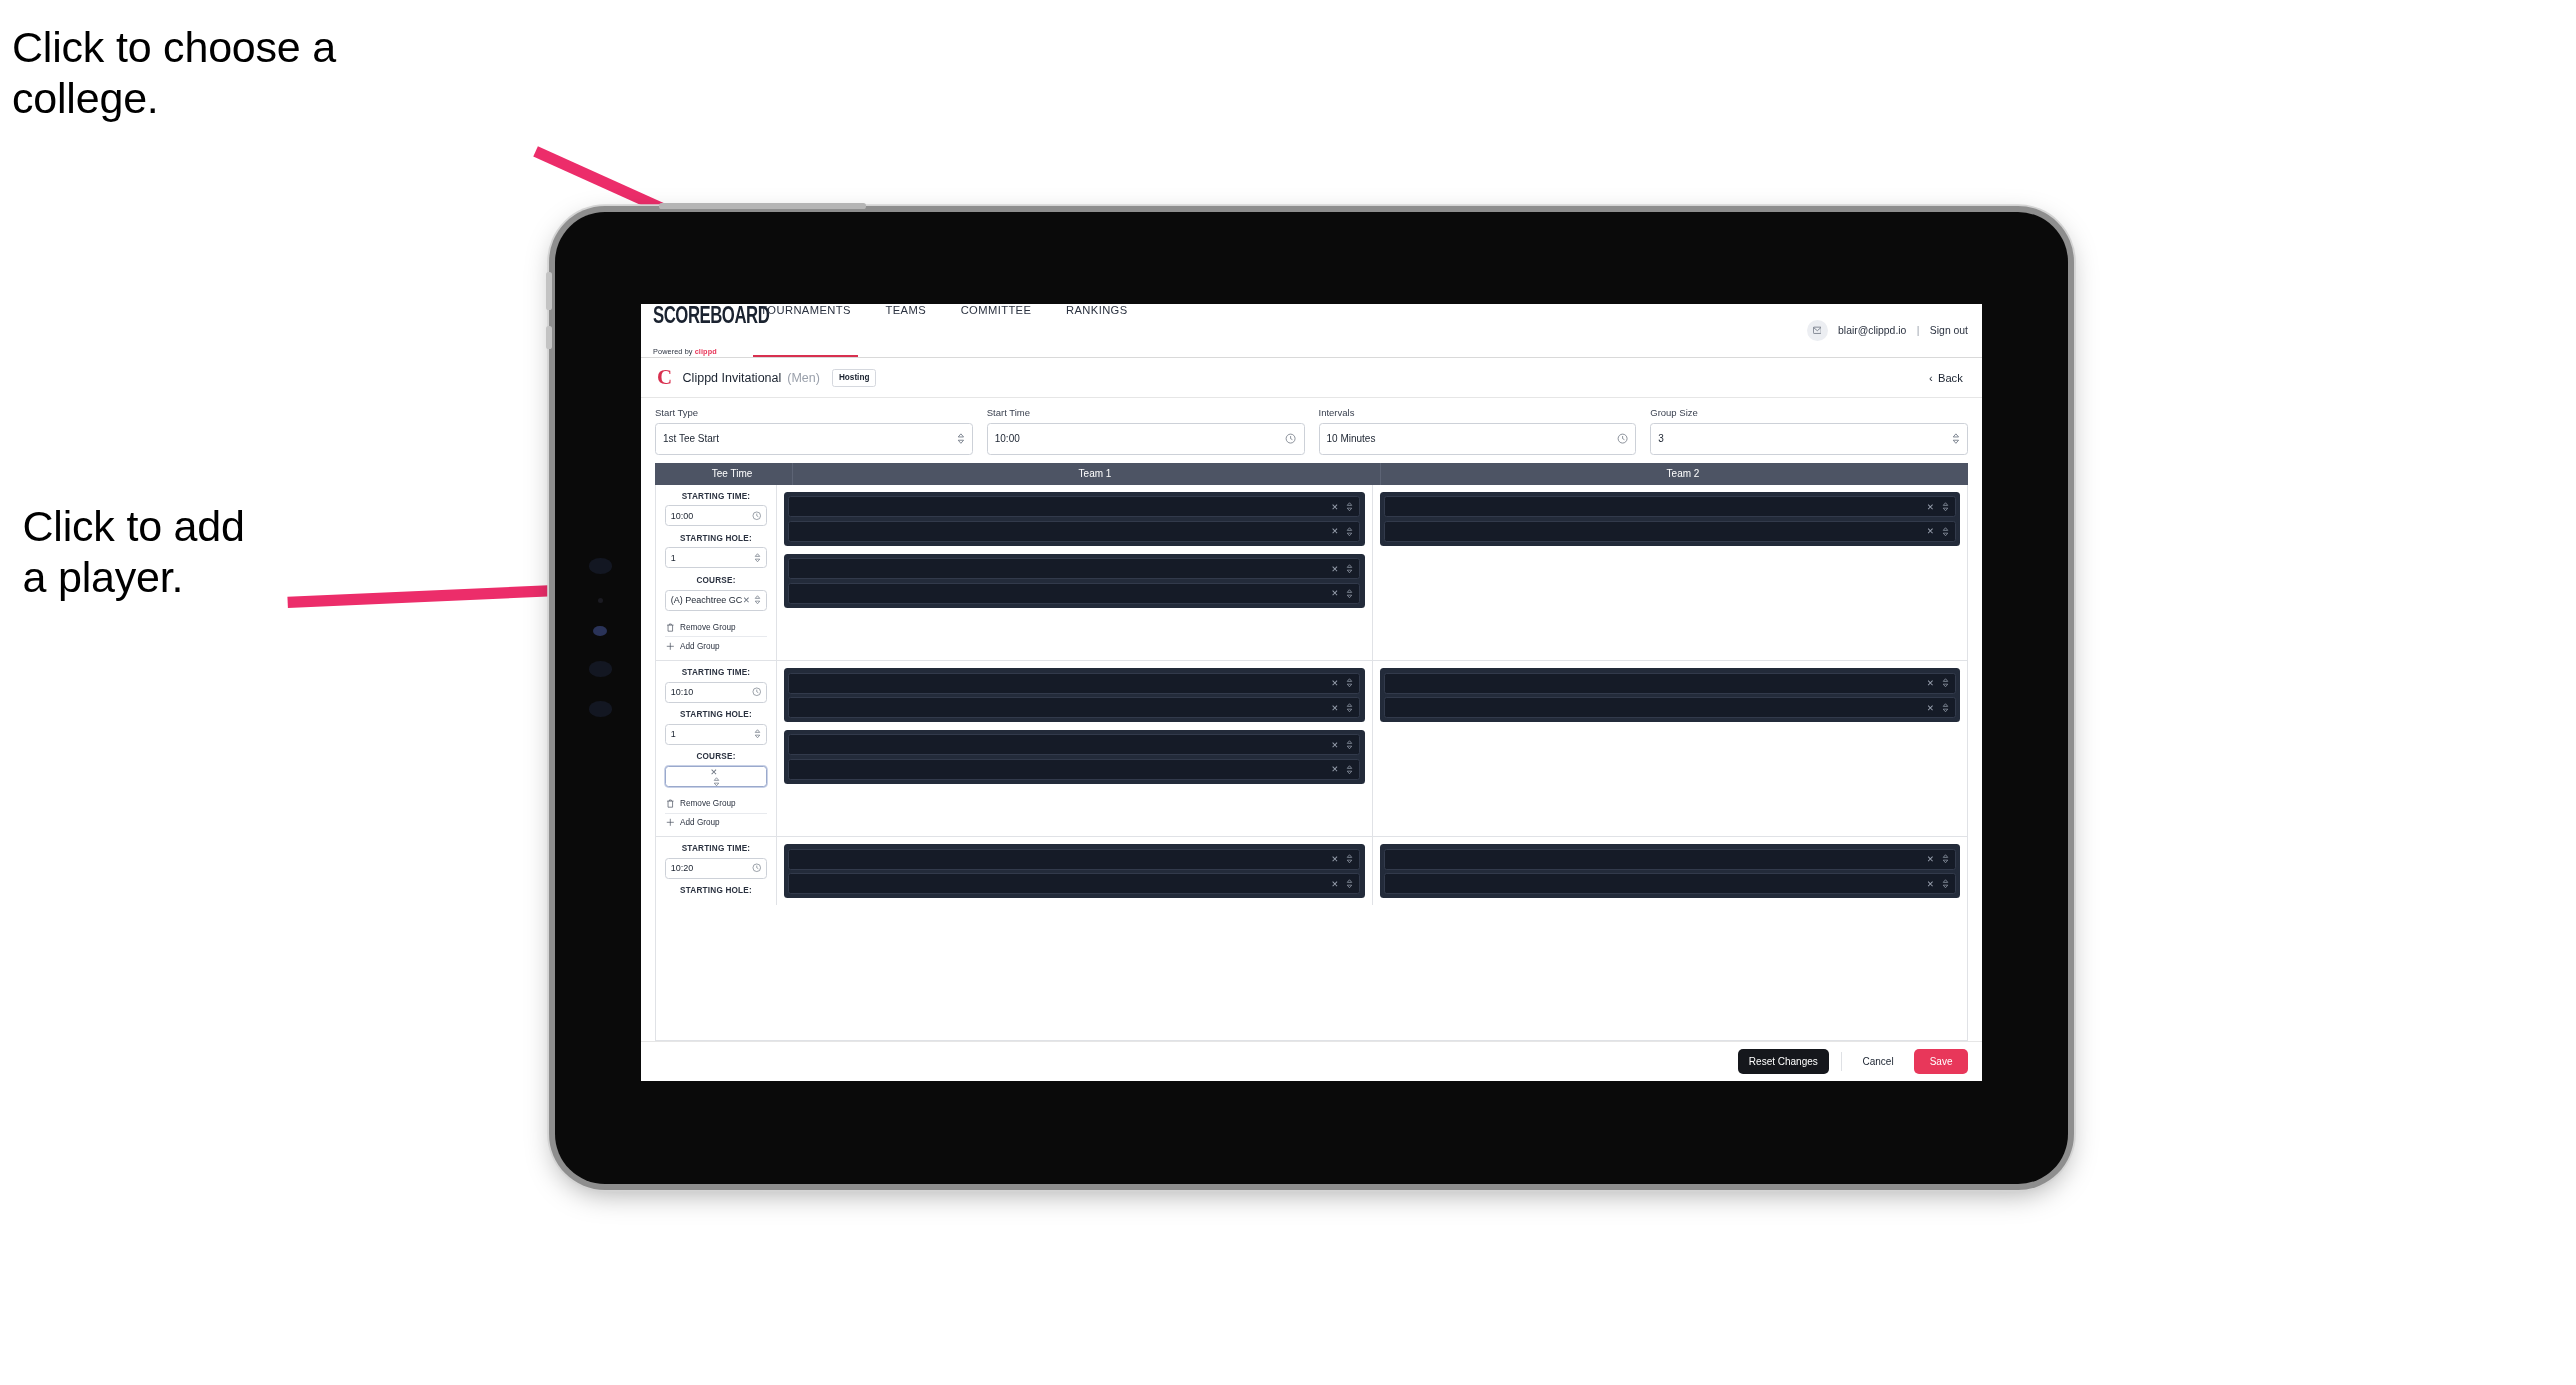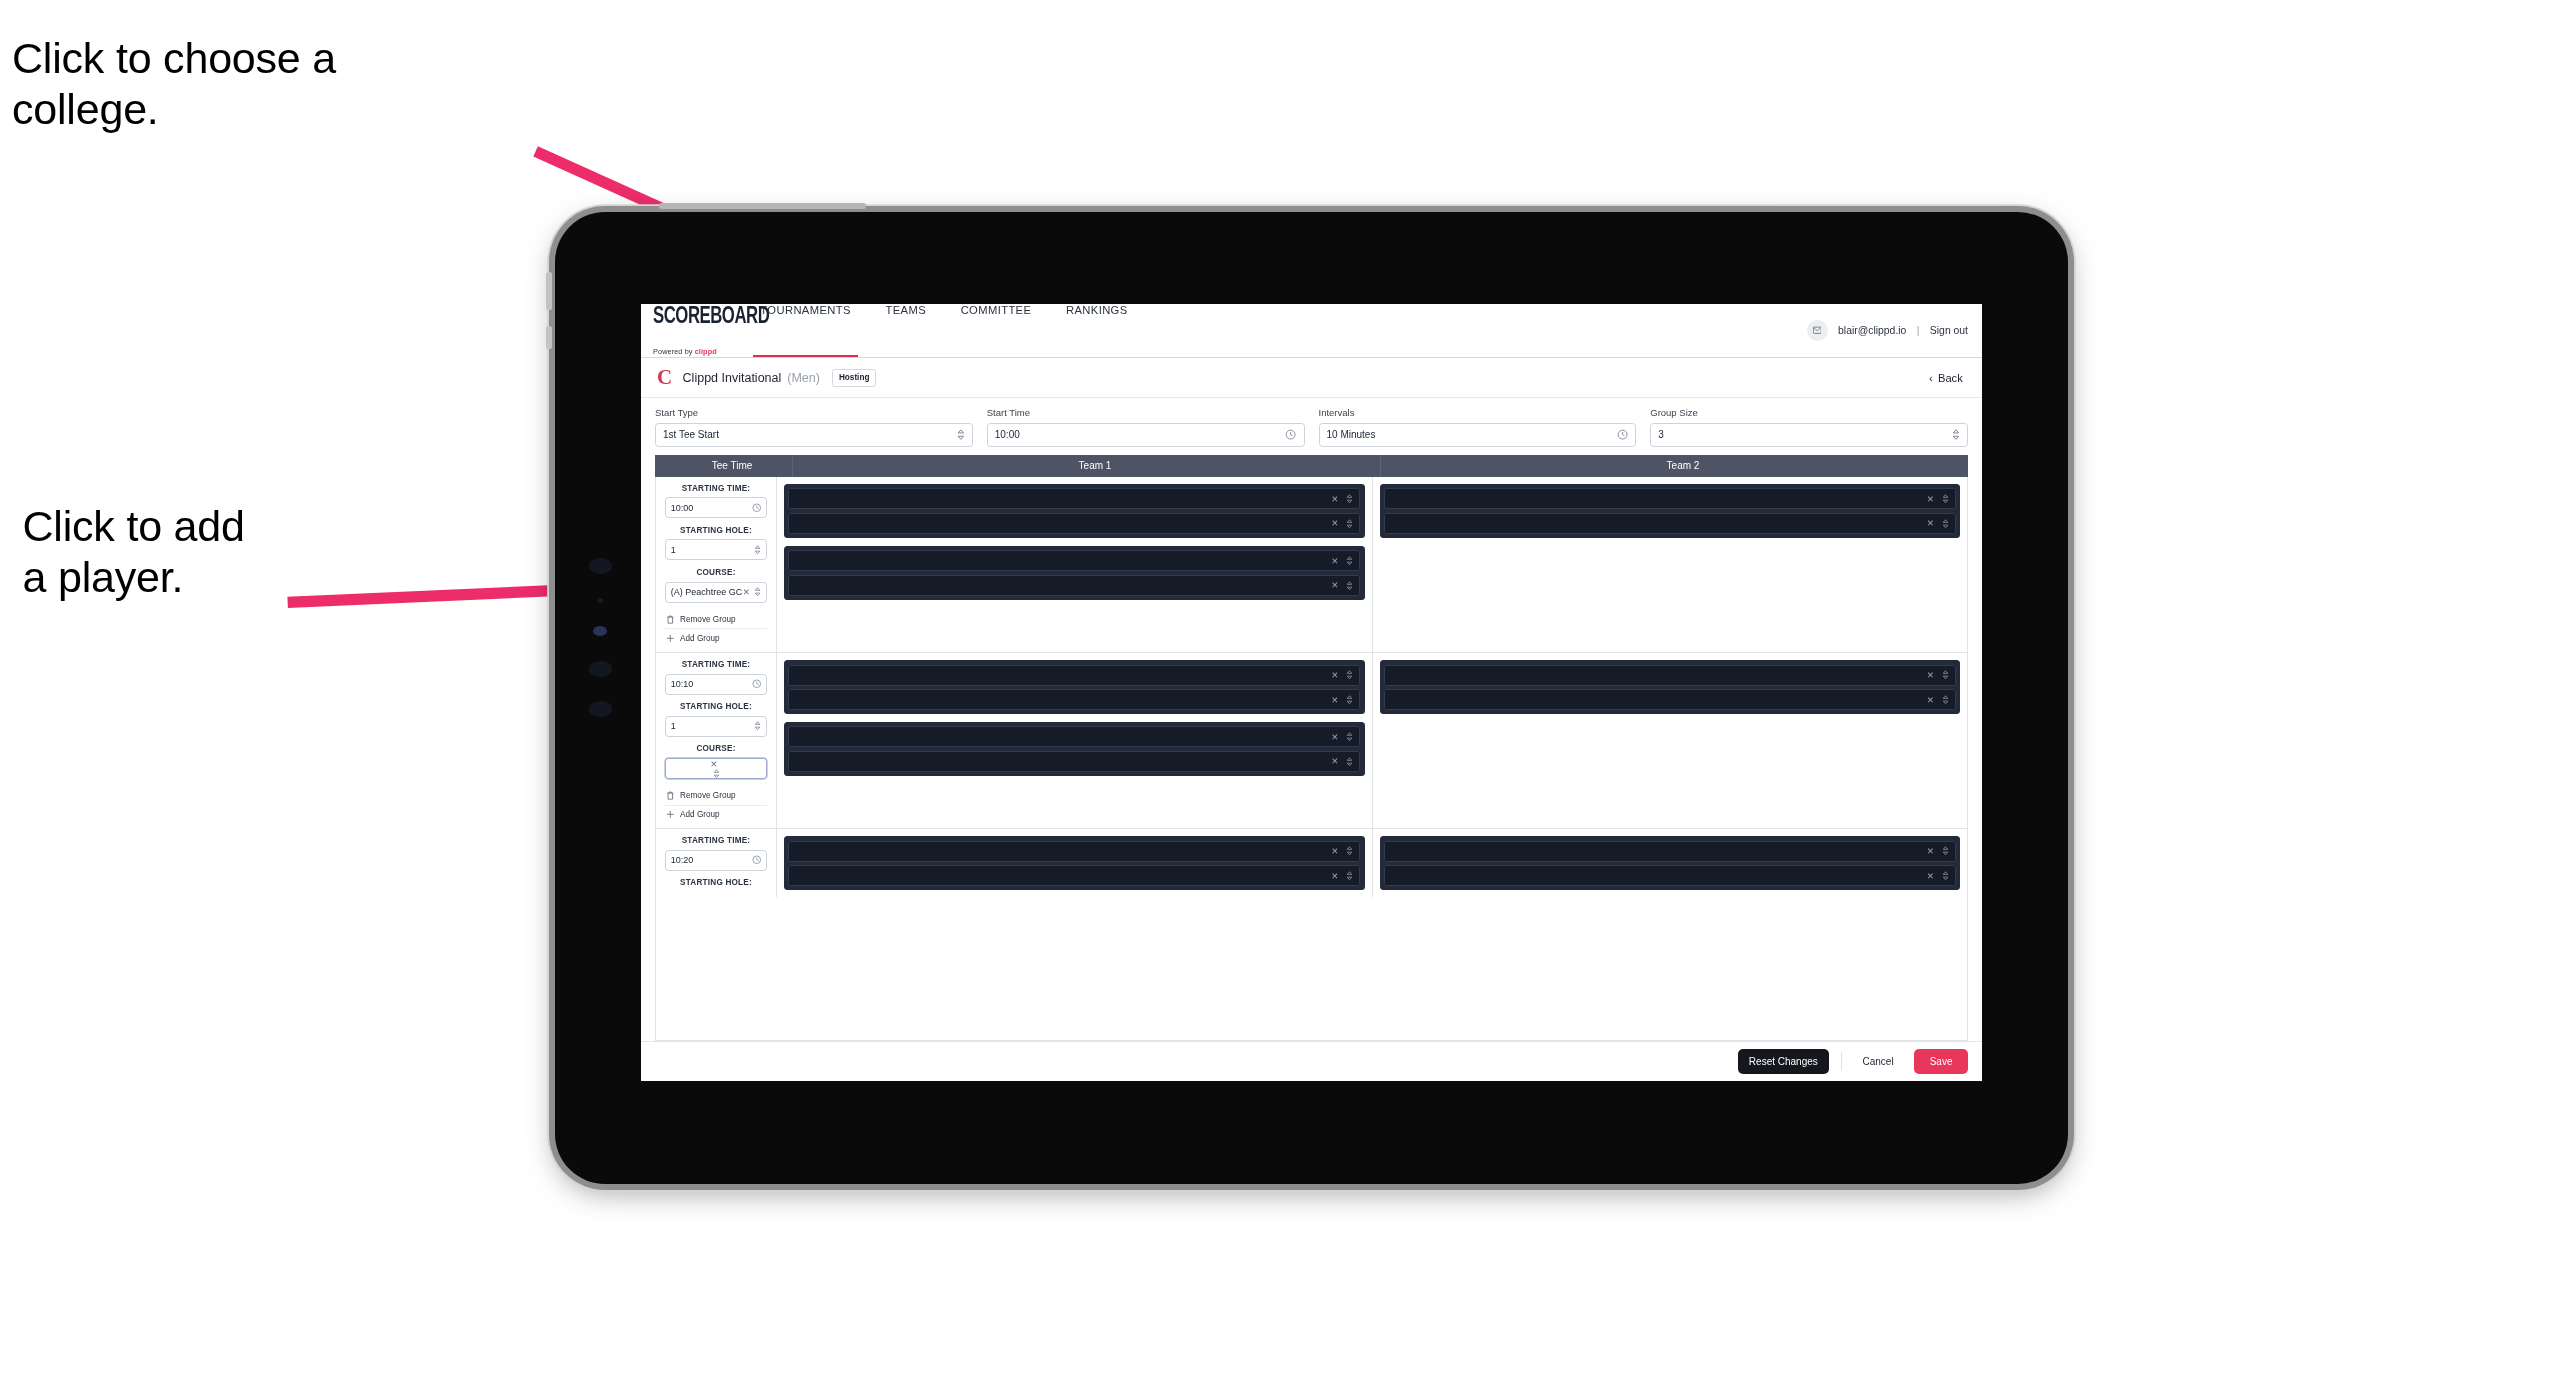--- a/index.html
+++ b/index.html
@@ -14,21 +14,21 @@
   
   .annot {
     position: absolute;
     font-size: 43px;
     line-height: 1.18;
     color: #000;
     font-family: "Liberation Sans", sans-serif;
     letter-spacing: -0.2px;
     white-space: pre-line;
   }
-  #annot-college { left: 12px; top: 33px; width: 501px; }
+  #annot-college { left: 12px; top: 22px; width: 501px; }
   #annot-player  { left: 22.5px; top: 501px; width: 406px; }
 
   .arrow-svg { position: absolute; left: 0; top: 0; width: 2576px; height: 1386px; pointer-events: none; }
 
   
   #tablet {
     position: absolute;
     left: 555px; top: 212px;
     width: 1513px; height: 972px;
     background: #0a0a0a;
@@ -128,21 +128,21 @@
   }
 
   
   #filters {
     display:flex; gap: 14px; padding: 8.6px 14px 7.8px 14px; background:#fff;
     flex:0 0 auto;
   }
   .field { flex:1 1 0; min-width:0; }
   .field-label { font-size:9.5px; color:#3a4150; margin-bottom:5.2px; }
   .field-box {
-    height: 24px; border:0.9px solid #cdd1d8; border-radius:3.5px; background:#fff;
+    height: 32px; border:0.9px solid #cdd1d8; border-radius:3.5px; background:#fff;
     display:flex; align-items:center; padding: 0 7px;
     font-size:10px; color:#1b2330;
   }
   .field-box .val { flex:1 1 auto; overflow:hidden; white-space:nowrap; }
   .ico { flex:0 0 auto; color:#6e7682; display:flex; align-items:center; }
 
   
   #table-wrap { flex:1 1 auto; display:flex; flex-direction:column; min-height:0; padding: 0 14px; }
   #thead { display:flex; background:#4d5464; height: 22.5px; flex:0 0 22.5px; }
   .th {

